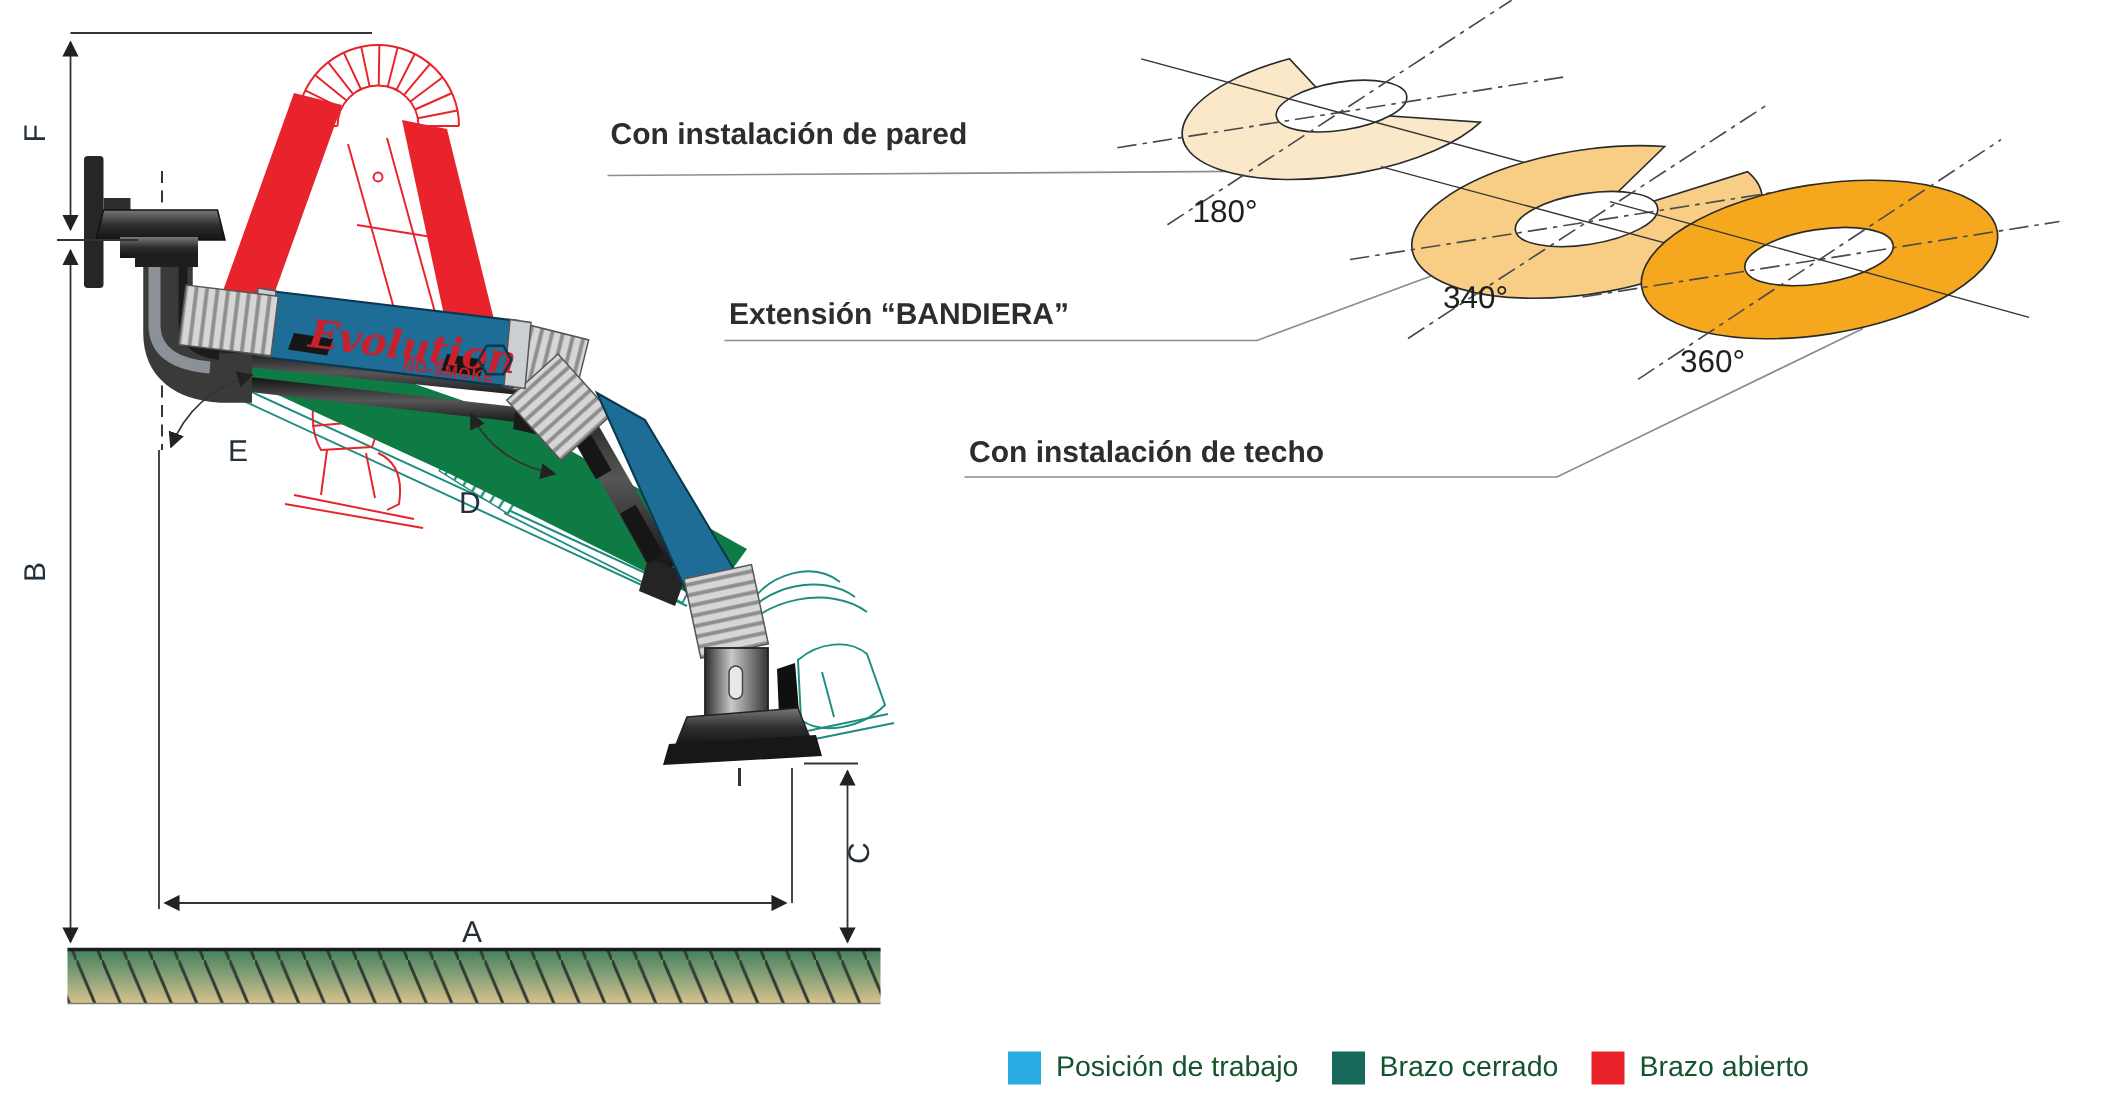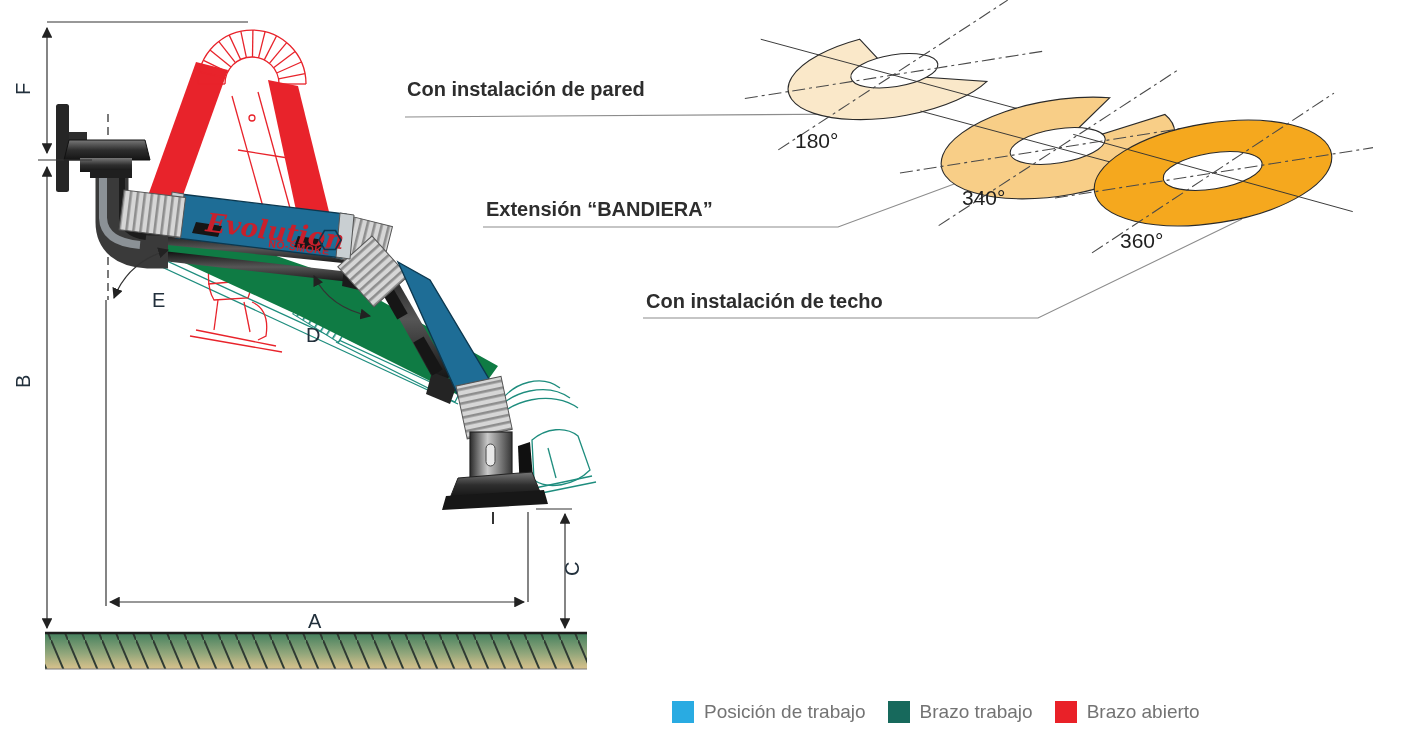--- a/index.html
+++ b/index.html
@@ -8,21 +8,21 @@
   svg text{font-family:"Liberation Sans",sans-serif;}
   .dim{font-size:20px;fill:#22303C;}
   .callout{font-size:20px;font-weight:bold;fill:#2D2D2D;}
   .angle{font-size:21px;fill:#1F1F1F;}
   .thin{stroke:#333;stroke-width:1.2;fill:none;}
   .lead{stroke:#8C8C8C;stroke-width:1.1;fill:none;}
   .dashdot{stroke:#4A4A4A;stroke-width:1.1;fill:none;stroke-dasharray:13 4 3 4;}
   .teal{stroke:#1E8D7E;stroke-width:1.3;fill:none;}
   .redline{stroke:#E8232B;stroke-width:1.3;fill:none;}
   .legend{position:absolute;left:672px;top:701px;display:flex;gap:22px;
-          font-size:19px;color:#737373;}
+          font-size:19px;color:#14532d;}
   .legend-item{display:flex;align-items:center;}
   .swatch{width:22px;height:22px;display:inline-block;margin-right:10px;}
   .brand-logo{font-family:"DejaVu Serif",serif;font-style:italic;font-weight:bold;font-size:26px;fill:#C8202C;}
   .brand-sub{font-size:10.5px;font-weight:bold;fill:#C8202C;letter-spacing:.5px;}
 </style>
 </head>
 <body>
 
 <div id="stage">
 <svg width="1403" height="700" viewBox="0 0 1403 700">
@@ -259,20 +259,20 @@
 </svg>
 
 
 <div class="legend">
   <div class="legend-item">
     <span class="swatch" style="background-color: rgb(41, 171, 226);"></span>
     <span>Posición de trabajo</span>
   </div>
   <div class="legend-item">
     <span class="swatch" style="background-color: rgb(23, 105, 92);"></span>
-    <span>Brazo trabajo</span>
+    <span>Brazo cerrado</span>
   </div>
   <div class="legend-item">
     <span class="swatch" style="background-color: rgb(233, 33, 40);"></span>
     <span>Brazo abierto</span>
   </div>
 </div>
 </div>
 
 </body></html>

